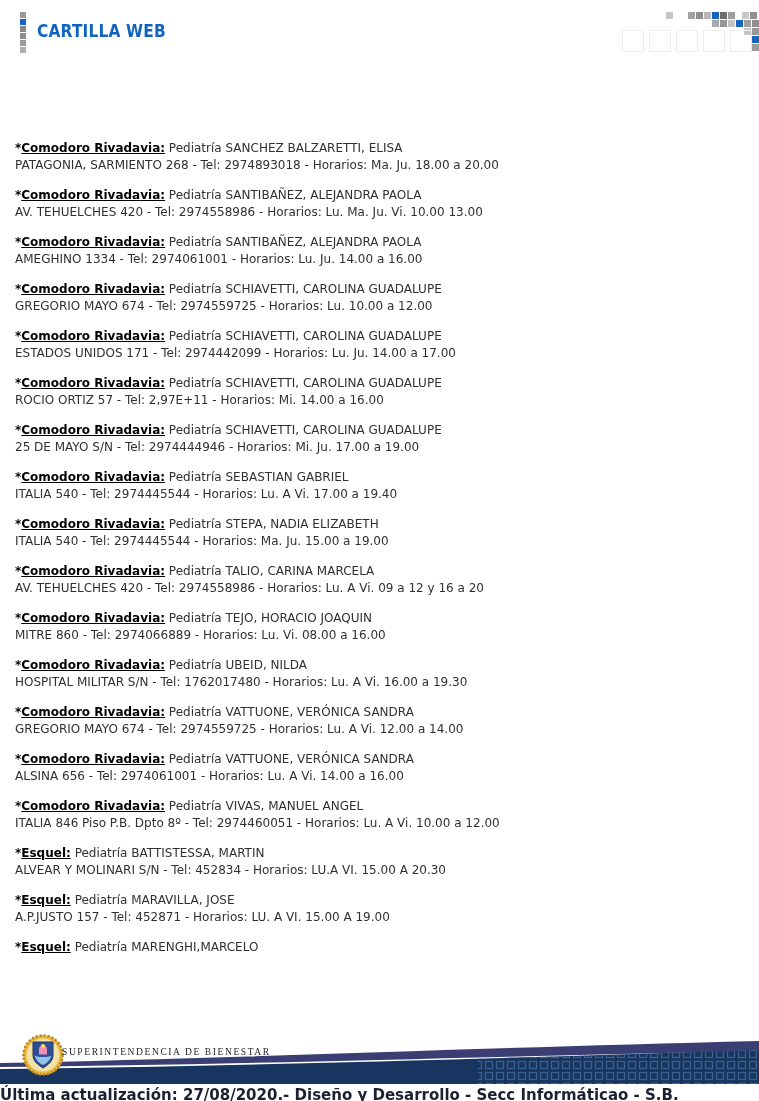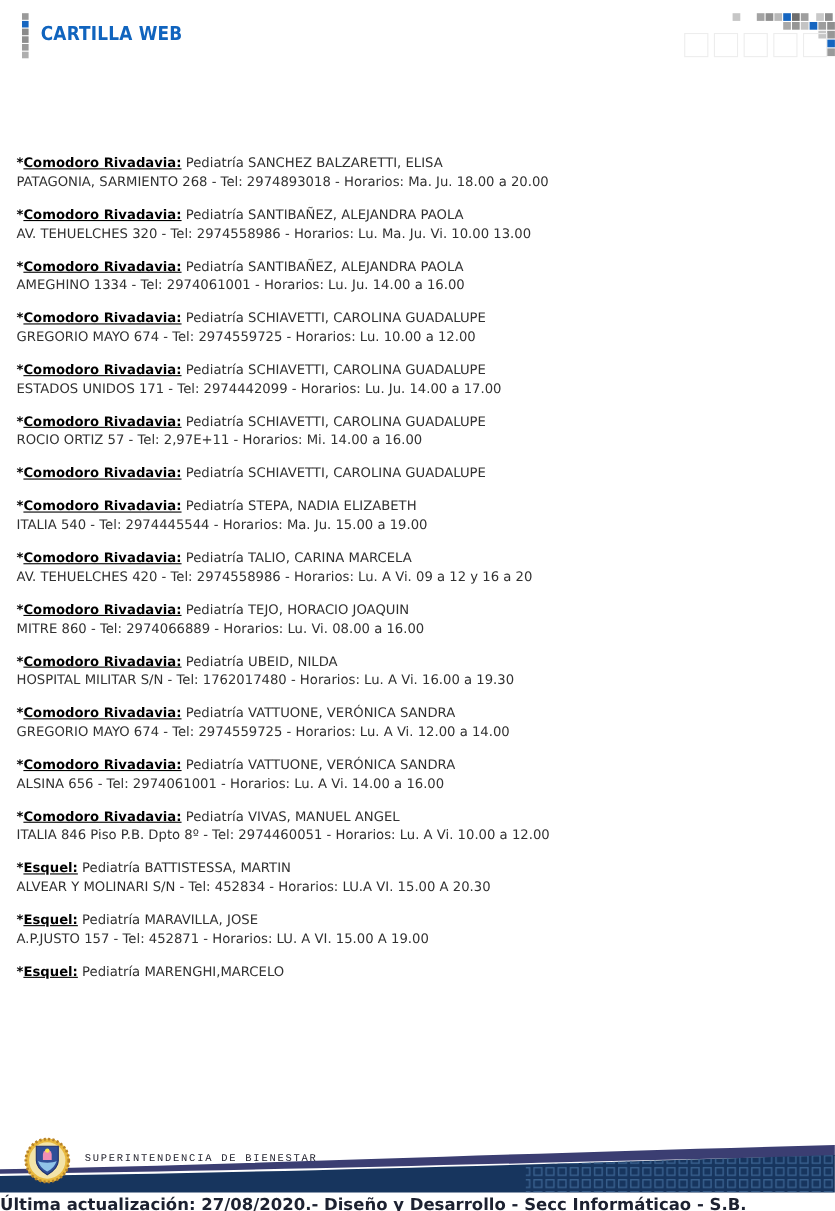--- a/index.html
+++ b/index.html
@@ -21,23 +21,23 @@
   .entries{
     position:absolute;left:15px;top:140px;width:735px;
     font-size:12px;line-height:17px;color:#303030;
   }
   .entry{margin-bottom:13px;}
   .star,.city{font-weight:bold;color:#000;}
   .city{text-decoration:underline;margin-top:39px;}
   
   .footer-logo{position:absolute;left:21px;top:1033px;z-index:3;}
   .footer-brand{
-    position:absolute;left:52px;top:1047px;z-index:3;
-    font-family:Liberation Mono, monospace;
-    font-size:9.5px;letter-spacing:1.6px;color:#23232e;white-space:nowrap;padding-left:25px;
+    position:absolute;left:62px;top:1047px;z-index:3;
+    font-family:Liberation Serif, serif;
+    font-size:9.5px;letter-spacing:1.6px;color:#23232e;white-space:nowrap;
   }
   .swoosh{position:absolute;left:0;top:1038px;z-index:1;}
   .update-line{
     position:absolute;left:0;top:1086px;width:628px;z-index:3;
     text-align:center;font-size:15px;font-weight:bold;
     color:#1c2130;text-decoration:underline;white-space:nowrap;
   }
 </style>
 </head>
 <body>
@@ -83,21 +83,21 @@
 </div>
 
 <div class="entries">
   <div class="entry">
     <div><span class="star">*</span><span class="city">Comodoro Rivadavia:</span><span>&nbsp;Pediatría SANCHEZ BALZARETTI, ELISA</span></div>
     <div>PATAGONIA, SARMIENTO 268 - Tel: 2974893018 - Horarios: Ma. Ju. 18.00 a 20.00</div>
   </div>
 
   <div class="entry">
     <div><span class="star">*</span><span class="city">Comodoro Rivadavia:</span><span>&nbsp;Pediatría SANTIBAÑEZ, ALEJANDRA PAOLA</span></div>
-    <div>AV. TEHUELCHES 320 - Tel: 2974558986 - Horarios: Lu. Ma. Ju. Vi. 10.00 13.00</div>
+    <div>AV. TEHUELCHES 420 - Tel: 2974558986 - Horarios: Lu. Ma. Ju. Vi. 10.00 13.00</div>
   </div>
 
   <div class="entry">
     <div><span class="star">*</span><span class="city">Comodoro Rivadavia:</span><span>&nbsp;Pediatría SANTIBAÑEZ, ALEJANDRA PAOLA</span></div>
     <div>AMEGHINO 1334 - Tel: 2974061001 - Horarios: Lu. Ju. 14.00 a 16.00</div>
   </div>
 
   <div class="entry">
     <div><span class="star">*</span><span class="city">Comodoro Rivadavia:</span><span>&nbsp;Pediatría SCHIAVETTI, CAROLINA GUADALUPE</span></div>
     <div>GREGORIO MAYO 674 - Tel: 2974559725 - Horarios: Lu. 10.00 a 12.00</div>
@@ -108,22 +108,27 @@
     <div>ESTADOS UNIDOS 171 - Tel: 2974442099 - Horarios: Lu. Ju. 14.00 a 17.00</div>
   </div>
 
   <div class="entry">
     <div><span class="star">*</span><span class="city">Comodoro Rivadavia:</span><span>&nbsp;Pediatría SCHIAVETTI, CAROLINA GUADALUPE</span></div>
     <div>ROCIO ORTIZ 57 - Tel: 2,97E+11 - Horarios: Mi. 14.00 a 16.00</div>
   </div>
 
   <div class="entry">
     <div><span class="star">*</span><span class="city">Comodoro Rivadavia:</span><span>&nbsp;Pediatría SCHIAVETTI, CAROLINA GUADALUPE</span></div>
-  </div>
-
+    <div>25 DE MAYO S/N - Tel: 2974444946 - Horarios: Mi. Ju. 17.00 a 19.00</div>
+  </div>
+
+  <div class="entry">
+    <div><span class="star">*</span><span class="city">Comodoro Rivadavia:</span><span>&nbsp;Pediatría SEBASTIAN GABRIEL</span></div>
+    <div>ITALIA 540 - Tel: 2974445544 - Horarios: Lu. A Vi. 17.00 a 19.40</div>
+  </div>
 
   <div class="entry">
     <div><span class="star">*</span><span class="city">Comodoro Rivadavia:</span><span>&nbsp;Pediatría STEPA, NADIA ELIZABETH</span></div>
     <div>ITALIA 540 - Tel: 2974445544 - Horarios: Ma. Ju. 15.00 a 19.00</div>
   </div>
 
   <div class="entry">
     <div><span class="star">*</span><span class="city">Comodoro Rivadavia:</span><span>&nbsp;Pediatría TALIO, CARINA MARCELA</span></div>
     <div>AV. TEHUELCHES 420 - Tel: 2974558986 - Horarios: Lu. A Vi. 09 a 12 y 16 a 20</div>
   </div>

